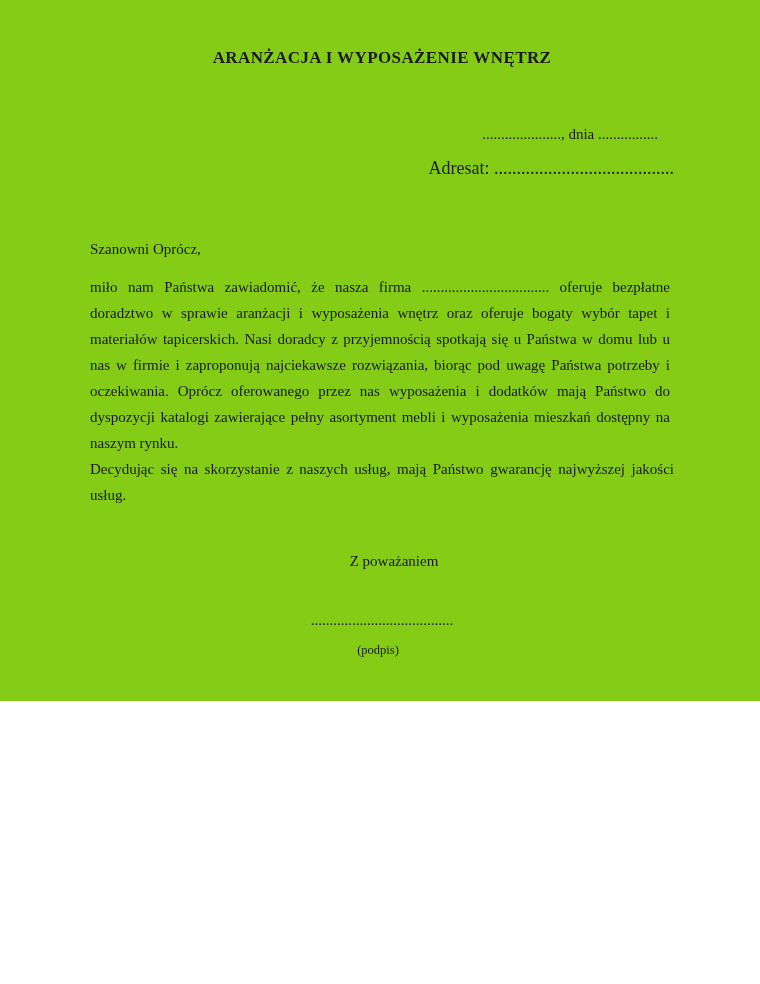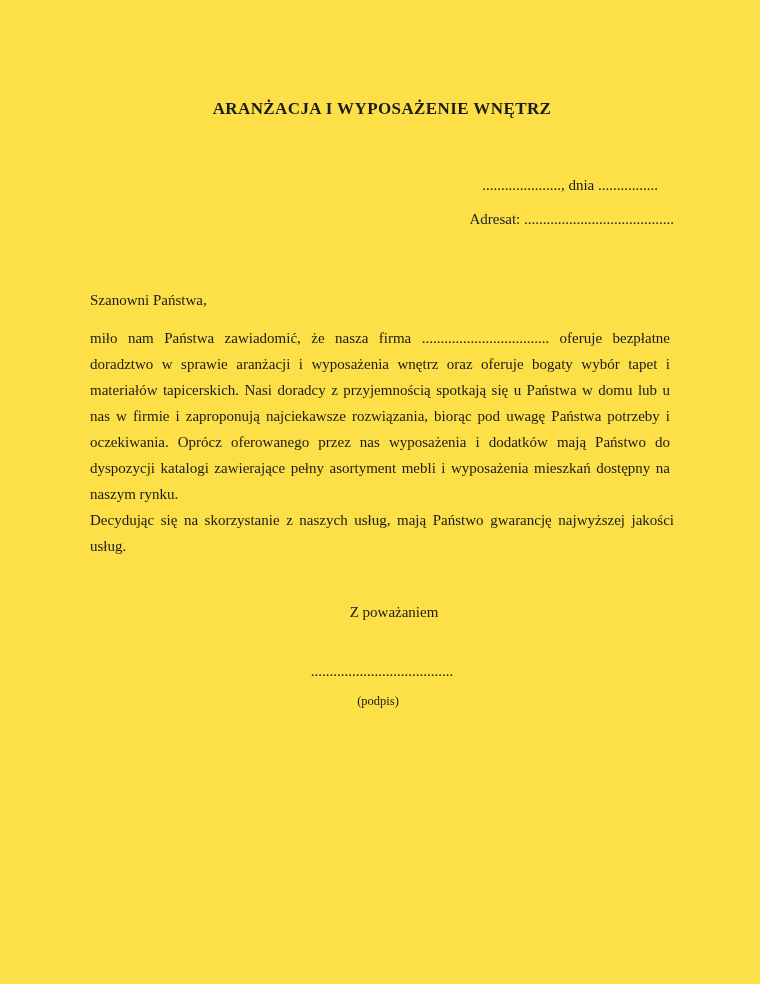--- a/index.html
+++ b/index.html
@@ -9,40 +9,40 @@
     body {
       width: 760px;
       height: 984px;
       background: #ffffff;
       font-family: "Liberation Serif", serif;
       color: #1a1a1a;
     }
     .page {
       box-sizing: border-box;
       width: 760px;
-      height: 984px;
-      padding: 99px 86px 40px 90px;
-      background: #fde047;
+      height: 701px;
+      padding: 48px 86px 40px 90px;
+      background: #84cc16;
     }
     .title {
       text-align: center;
       font-weight: bold;
       font-size: 17px;
       letter-spacing: 0.4px;
       margin: 0 0 56px 0;
     }
     .date-line {
       text-align: right;
       font-size: 15px;
       margin: 16px;
       line-height: 20px;
     }
     .addressee-line {
       text-align: right;
-      font-size: 15px;
+      font-size: 18px;
       margin: 6px 0 4px 0;
       line-height: 16px;
       color: #222222;
     }
     .salutation {
       font-size: 15px;
       margin: 62px 0 0 0;
       line-height: 22px;
     }
     .body-par {
@@ -77,21 +77,21 @@
 <body>
 
 <div class="page">
 
   <h1 class="title">ARANŻACJA I WYPOSAŻENIE WNĘTRZ</h1>
 
   <p class="date-line">....................., dnia ................</p>
 
   <p class="addressee-line"><span>Adresat:</span> <span>........................................</span></p>
 
-  <p class="salutation">Szanowni Państwa,</p>
+  <p class="salutation">Szanowni Oprócz,</p>
 
   <p class="body-par">miło nam Państwa zawiadomić, że nasza firma .................................. oferuje bezpłatne doradztwo w sprawie aranżacji i wyposażenia wnętrz oraz oferuje bogaty wybór tapet i materiałów tapicerskich. Nasi doradcy z przyjemnością spotkają się u Państwa w domu lub u nas w firmie i zaproponują najciekawsze rozwiązania, biorąc pod uwagę Państwa potrzeby i oczekiwania. Oprócz oferowanego przez nas wyposażenia i dodatków mają Państwo do dyspozycji katalogi zawierające pełny asortyment mebli i wyposażenia mieszkań dostępny na naszym rynku.</p>
 
   <p class="body-par second">Decydując się na skorzystanie z naszych usług, mają Państwo gwarancję najwyższej jakości usług.</p>
 
   <p class="closing">Z poważaniem</p>
 
   <p class="sig-line">......................................</p>
 
   <p class="sig-caption">(podpis)</p>

